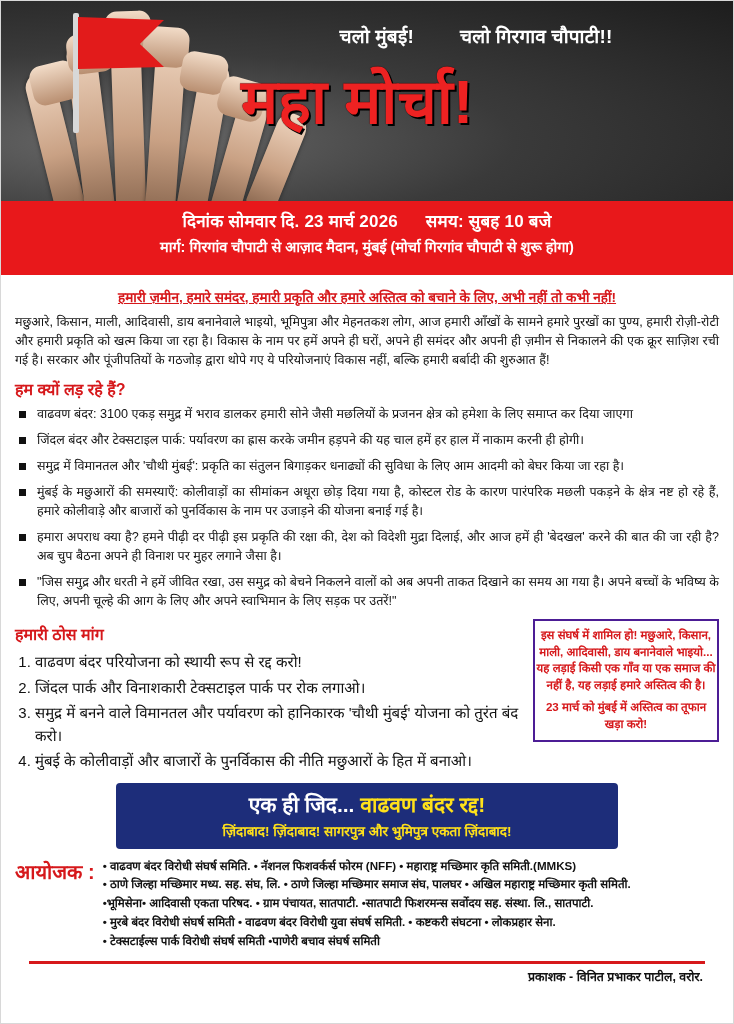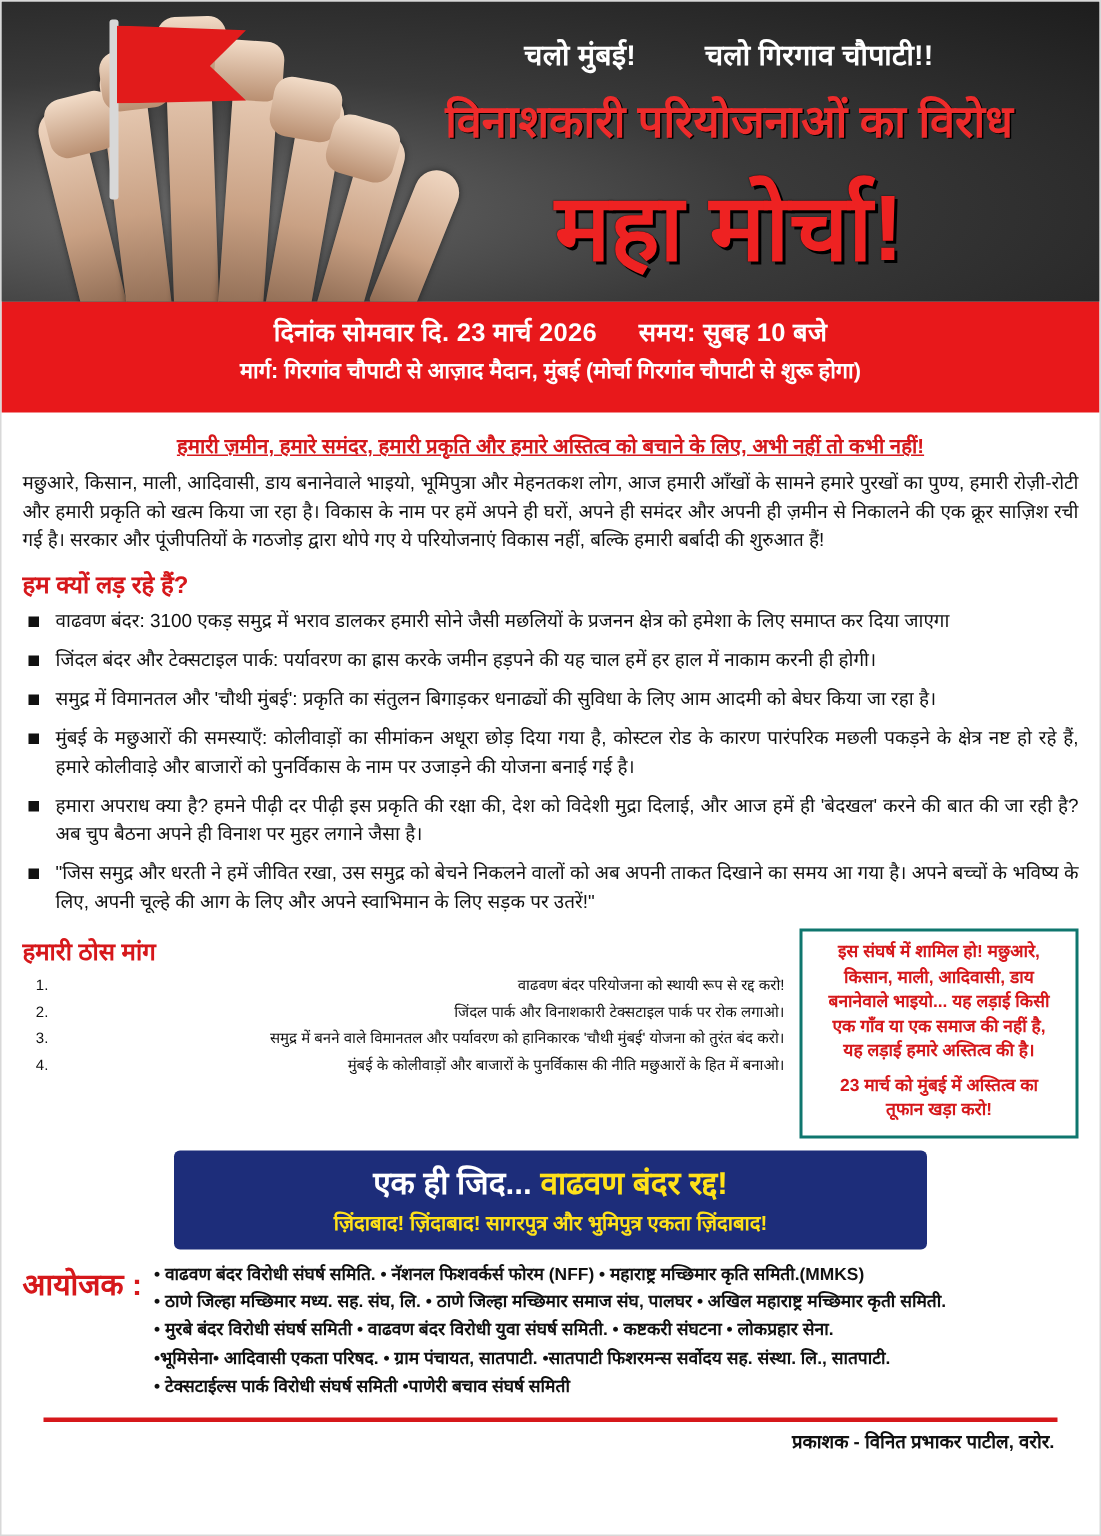--- a/index.html
+++ b/index.html
@@ -80,24 +80,23 @@
     left: 77px;
     top: 16px;
     width: 86px;
     height: 52px;
     background: #e21b1b;
     clip-path: polygon(0 0, 100% 6%, 72% 52%, 100% 96%, 0 100%);
   }
 
   .hero-text {
     position: absolute;
-    right: 12px;
+    right: 22px;
     top: 22px;
     width: 470px;
-    text-align: center;
     color: #ffffff;
   }
   .chalo-row {
     display: flex;
     justify-content: center;
     gap: 46px;
     font-size: 19px;
     font-weight: bold;
     color: #ffffff;
     letter-spacing: .2px;
@@ -191,32 +190,31 @@
     gap: 10px;
     align-items: flex-start;
     margin-top: 2px;
   }
   .demands {
     flex: 1 1 auto;
   }
   ol.demand-list {
     margin: 0;
     padding-left: 20px;
-    font-size: 10px;
+    font-size: 15px;
     line-height: 1.55;
     color: #111;
-    text-align: right;
   }
   ol.demand-list li { margin-bottom: 2px; }
 
   .sidebox {
     width: 186px;
     flex: 0 0 186px;
-    border: 2px solid #0f766e;
-    padding: 6px 16px 8px;
+    border: 2px solid #4c1d95;
+    padding: 6px 0 8px;
     box-sizing: border-box;
     margin-top: 2px;
   }
   .sidebox p {
     margin: 0;
     font-size: 11.6px;
     line-height: 1.42;
     color: #d6181b;
     font-weight: bold;
     text-align: center;
@@ -315,21 +313,20 @@
     </div>
 
     <div class="flag-pole"></div>
     <div class="flag-shape"></div>
 
     <div class="hero-text">
       <div class="chalo-row">
         <span>चलो मुंबई!</span>
         <span>चलो गिरगाव चौपाटी!!</span>
       </div>
-      <div class="headline-red">विनाशकारी परियोजनाओं का विरोध</div>
       <div class="headline-maha">महा मोर्चा!</div>
     </div>
   </div>
 
   <div class="datebar">
     <div class="l1">
       <span>दिनांक सोमवार दि. 23 मार्च 2026</span>
       <span class="gap"></span>
       <span>समय: सुबह 10 बजे</span>
     </div>
@@ -376,22 +373,22 @@
         <span class="yellow">वाढवण बंदर रद्द!</span>
       </div>
       <div class="b2">ज़िंदाबाद! ज़िंदाबाद! सागरपुत्र और भुमिपुत्र एकता ज़िंदाबाद!</div>
     </div>
 
     <div class="org-wrap">
       <div class="org-label">आयोजक :</div>
       <div class="org-lines">
         <div>• वाढवण बंदर विरोधी संघर्ष समिति.  • नॅशनल फिशवर्कर्स फोरम (NFF)  • महाराष्ट्र मच्छिमार कृति समिती.(MMKS)</div>
         <div>• ठाणे जिल्हा मच्छिमार मध्य. सह. संघ, लि.  • ठाणे जिल्हा मच्छिमार समाज संघ, पालघर  • अखिल महाराष्ट्र मच्छिमार कृती समिती.</div>
+        <div>•भूमिसेना• आदिवासी एकता परिषद.  • ग्राम पंचायत, सातपाटी. •सातपाटी फिशरमन्स सर्वोदय सह. संस्था. लि., सातपाटी.</div>
         <div>• मुरबे बंदर विरोधी संघर्ष समिती  • वाढवण बंदर विरोधी युवा संघर्ष समिती.  • कष्टकरी संघटना  • लोकप्रहार सेना.</div>
-        <div>•भूमिसेना• आदिवासी एकता परिषद.  • ग्राम पंचायत, सातपाटी. •सातपाटी फिशरमन्स सर्वोदय सह. संस्था. लि., सातपाटी.</div>
         <div>• टेक्सटाईल्स पार्क विरोधी संघर्ष समिती  •पाणेरी बचाव संघर्ष समिती</div>
       </div>
     </div>
 
     <div class="footer">
       <div class="footer-rule"></div>
       <div class="publisher">प्रकाशक - विनित प्रभाकर पाटील, वरोर.</div>
     </div>
 
   </div>

